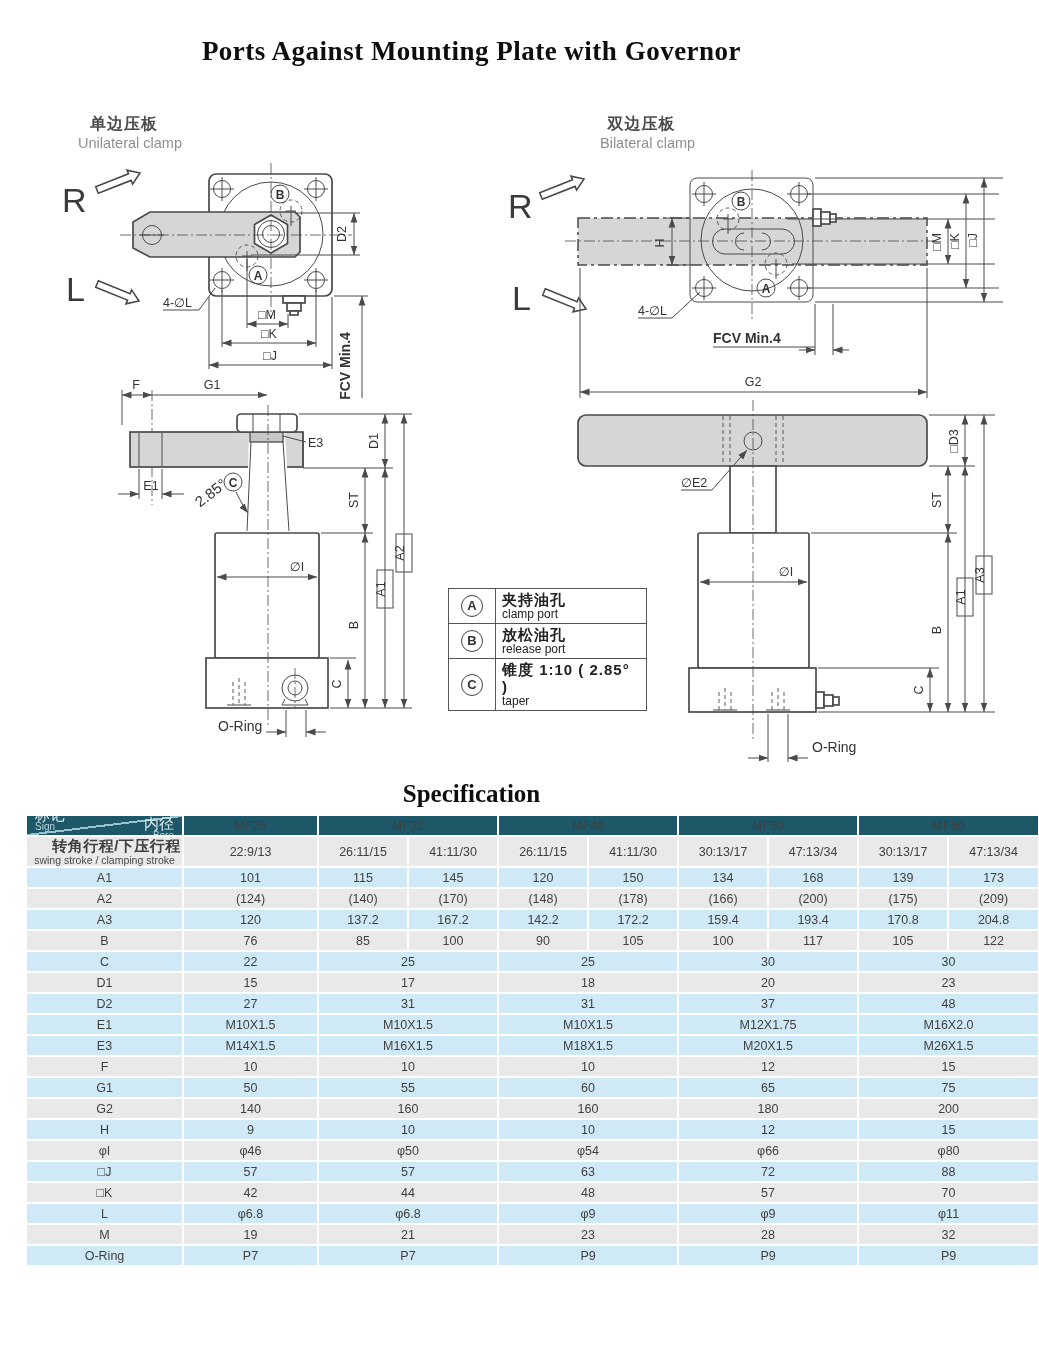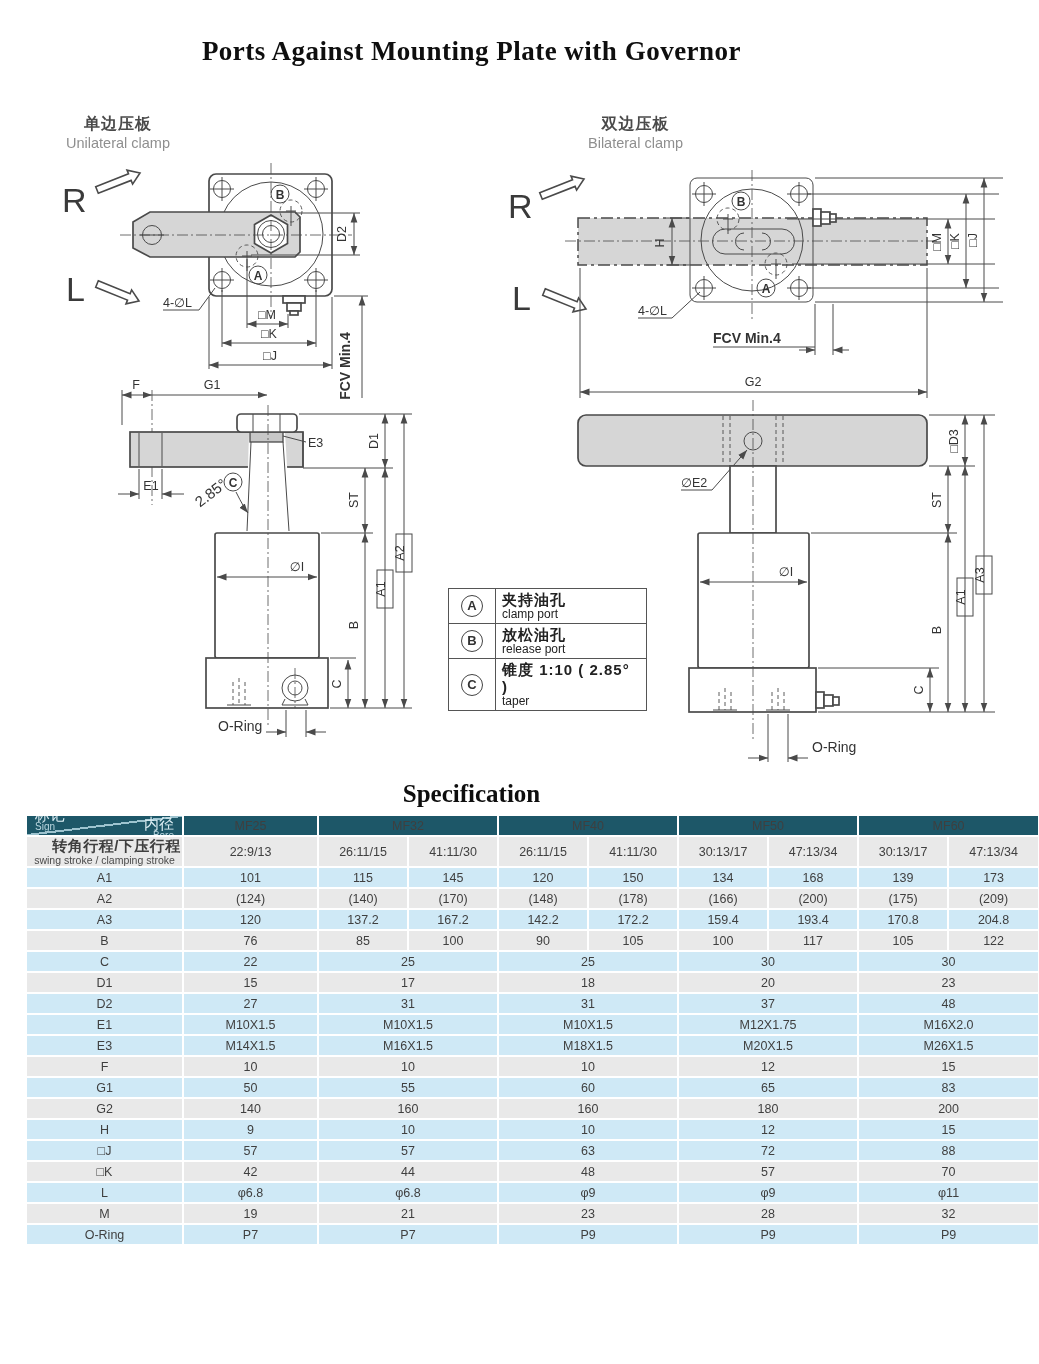--- a/index.html
+++ b/index.html
@@ -5,21 +5,21 @@
   html,body{margin:0;padding:0;background:#fff;}
   #page{position:relative;width:1039px;height:1364px;background:#fff;overflow:hidden;
         font-family:"Liberation Sans",sans-serif;}
   .serif-title{position:absolute;left:0;width:943px;text-align:center;
         font-family:"Liberation Serif","DejaVu Serif",serif;color:#0e0e0e;}
   #main-title{top:36px;font-size:27px;font-weight:600;letter-spacing:.5px;}
   #spec-title{top:780px;font-size:25px;font-weight:600;}
   .section-label{position:absolute;top:114px;height:22px;display:flex;align-items:center;flex-direction:column;}
   .diamond{width:13px;height:13px;transform:rotate(45deg);margin-right:10px;}
   .sec-cn{font-size:16px;color:#4a4a4a;font-weight:bold;letter-spacing:1px;}
-  .sec-en{font-size:14.5px;color:#8f8f8f;}
+  .sec-en{font-size:14.5px;color:#8f8f8f;margin-left:12px;}
   
   #drawings{position:absolute;left:0;top:150px;width:1039px;height:612px;}
   .ol{stroke:#4a4a4a;stroke-width:1.7;fill:#fff;}
   .olg{stroke:#4a4a4a;stroke-width:1.7;fill:#d6d6d6;}
   .olg2{stroke:#4a4a4a;stroke-width:1.3;fill:#c7c7c7;}
   .tn{stroke:#4a4a4a;stroke-width:1;fill:none;}
   .dm{stroke:#4a4a4a;stroke-width:1;fill:none;}
   .cl{stroke:#4a4a4a;stroke-width:.8;fill:none;stroke-dasharray:11 3 2 3;}
   .hd{stroke:#4a4a4a;stroke-width:.9;fill:none;stroke-dasharray:4 3;}
   .ph{stroke:#4a4a4a;stroke-width:1.5;fill:#d6d6d6;stroke-dasharray:12 4 3 4;}
@@ -542,38 +542,46 @@
             <td colspan="2">10</td>
             <td colspan="2">12</td>
             <td colspan="2">15</td>
           </tr>
           <tr class="rb">
             <td>G1</td>
             <td>50</td>
             <td colspan="2">55</td>
             <td colspan="2">60</td>
             <td colspan="2">65</td>
-            <td colspan="2">83</td>
+            <td colspan="2">75</td>
           </tr>
           <tr class="rg">
             <td>G2</td>
             <td>140</td>
             <td colspan="2">160</td>
             <td colspan="2">160</td>
             <td colspan="2">180</td>
             <td colspan="2">200</td>
           </tr>
           <tr class="rb">
             <td>H</td>
             <td>9</td>
             <td colspan="2">10</td>
             <td colspan="2">10</td>
             <td colspan="2">12</td>
             <td colspan="2">15</td>
           </tr>
+          <tr class="rg">
+            <td>φI</td>
+            <td>φ46</td>
+            <td colspan="2">φ50</td>
+            <td colspan="2">φ54</td>
+            <td colspan="2">φ66</td>
+            <td colspan="2">φ80</td>
+          </tr>
           <tr class="rb">
             <td>□J</td>
             <td>57</td>
             <td colspan="2">57</td>
             <td colspan="2">63</td>
             <td colspan="2">72</td>
             <td colspan="2">88</td>
           </tr>
           <tr class="rg">
             <td>□K</td>

